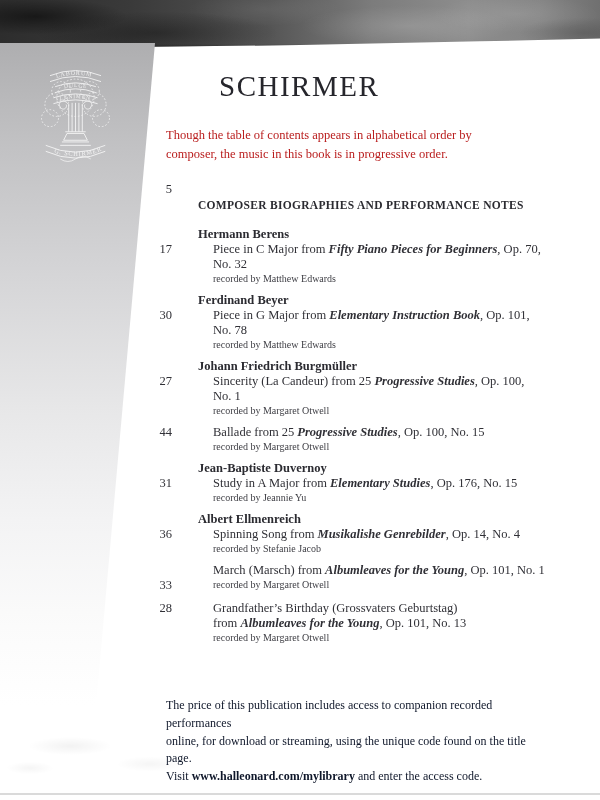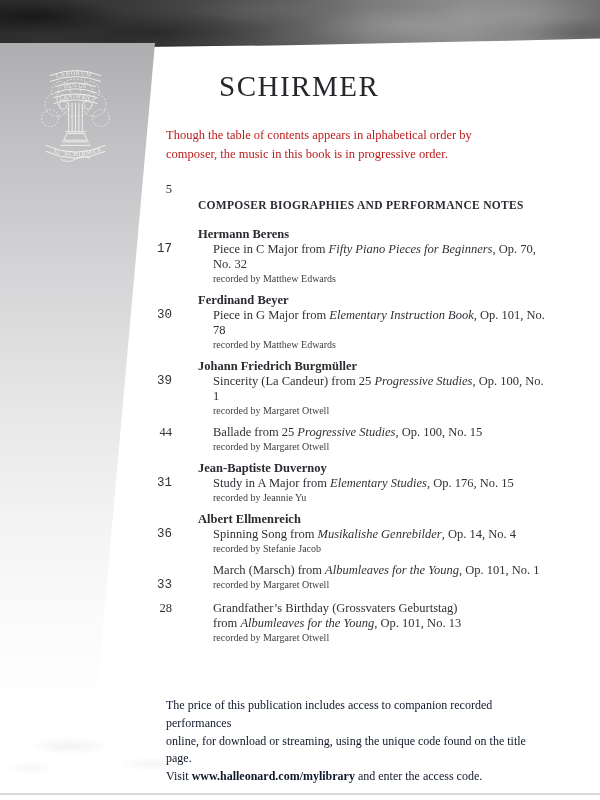--- a/index.html
+++ b/index.html
@@ -46,27 +46,27 @@
     letter-spacing:1.5px;color:#26262c;font-weight:400;
   }
   .intro{
     position:absolute;left:166px;top:126px;width:350px;
     font-size:12.5px;line-height:1.55;color:#b91c1c;
   }
   .toc{position:absolute;left:0;top:182px;width:545px;}
   .toc-row{display:flex;align-items:flex-start;}
   .toc-head{margin-bottom:14px;}
   .num{flex:none;width:172px;text-align:right;font-size:12.5px;line-height:15px;color:#303036;}
-  .num.offset{padding-top:15px;font-family:Liberation Mono, monospace;}
+  .num.offset{padding-top:15px;}
   .head-label{padding-left:26px;font-weight:700;font-size:11.5px;letter-spacing:.3px;line-height:15px;color:#2b2b31;margin-top:16px;}
   .entry{margin-bottom:8px;}
   .entry-body{padding-left:26px;font-size:12.5px;}
   .composer{font-weight:700;line-height:15px;color:#2b2b31;}
   .title{padding-left:15px;line-height:15px;color:#303036;}
-  .title .it{font-style:italic;}
+  .title .it{font-style:italic;font-weight:bold;}
   .recorded{padding-left:15px;font-size:10px;line-height:13px;color:#3e3e44;}
   .footer-note{
     position:absolute;left:166px;top:697px;width:360px;
     font-size:12px;line-height:1.48;color:#0f172a;
   }
   .footer-note .bd{font-weight:700;}
 </style>
 </head>
 <body>
 
@@ -143,21 +143,21 @@
     <div class="toc-row entry">
       <div class="num offset">30</div>
       <div class="entry-body">
         <div class="composer">Ferdinand Beyer</div>
         <div class="title"><span>Piece in G Major from </span><span class="it">Elementary Instruction Book</span><span>, Op. 101, No. 78</span></div>
         <div class="recorded">recorded by Matthew Edwards</div>
       </div>
     </div>
 
     <div class="toc-row entry">
-      <div class="num offset">39</div>
+      <div class="num offset">27</div>
       <div class="entry-body">
         <div class="composer">Johann Friedrich Burgmüller</div>
         <div class="title"><span>Sincerity (La Candeur) from 25 </span><span class="it">Progressive Studies</span><span>, Op. 100, No. 1</span></div>
         <div class="recorded">recorded by Margaret Otwell</div>
       </div>
     </div>
 
     <div class="toc-row entry">
       <div class="num">44</div>
       <div class="entry-body">

